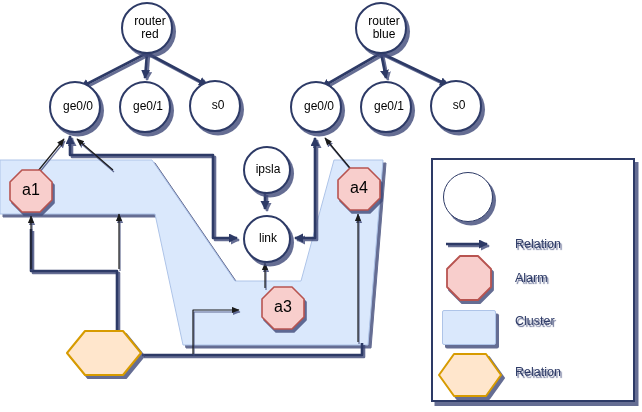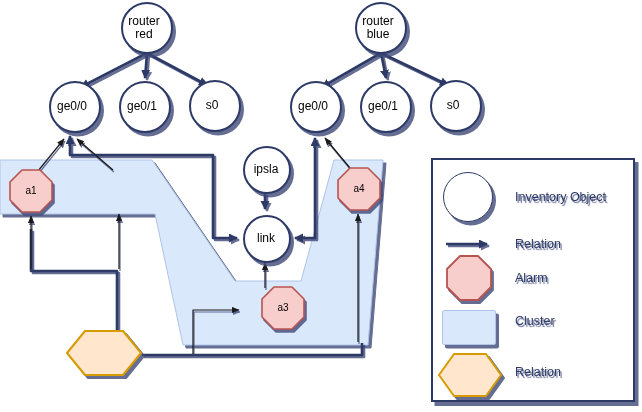--- a/index.html
+++ b/index.html
@@ -17,35 +17,35 @@
   .g-thick{filter:drop-shadow(2px 2.5px 0.5px var(--shadow));}
   .g-thin path{fill:none;stroke:var(--line-black);stroke-width:1.2;stroke-linejoin:round;}
   .g-thin{filter:drop-shadow(1.5px 2px 0.5px var(--shadow));}
   #ah-navy path{fill:var(--navy);}
   #ah-black path{fill:var(--line-black);}
   
   .circle{
     position:absolute;border-radius:50%;background:var(--node-fill);
     border:2px solid var(--navy);
     box-shadow:3px 3.5px 0 var(--shadow);
-    display:flex;align-items:center;justify-content:flex-start;
+    display:flex;align-items:center;justify-content:flex-end;
   }
   .r26{width:48px;height:48px;}
   .r24{width:44px;height:44px;}
   .clabel{display:block;width:42px;text-align:center;font-size:12px;line-height:1.12;color:#000;}
   
   .octa{position:absolute;width:44px;height:44px;}
   .octa svg{filter:drop-shadow(2.5px 3px 0.5px var(--shadow));}
   .octa polygon{fill:var(--alarm-fill);stroke:var(--alarm-stroke);stroke-width:1.6;stroke-linejoin:round;}
   .hexa{position:absolute;width:78px;height:48px;}
   .hexa svg{filter:drop-shadow(3px 3px 0.5px var(--shadow));}
   .hexa polygon{fill:var(--situation-fill);stroke:var(--situation-stroke);stroke-width:2;stroke-linejoin:round;}
   .nlabel{
     position:absolute;left:0;top:50%;width:100%;transform:translateY(-54%);
-    text-align:center;font-size:10px;color:#000;
+    text-align:center;font-size:16px;color:#000;
   }
   
   #legend{
     position:absolute;left:431px;top:158px;width:200px;height:240px;
     background:#fff;border:2.5px solid var(--navy);
     box-shadow:3.5px 4px 0 var(--shadow);
   }
   .lg-label{
     position:absolute;left:82px;font-size:12.5px;color:var(--navy);
     text-shadow:1.5px 2px 1px var(--shadow);white-space:nowrap;
@@ -165,21 +165,20 @@
     </div>
 
   <div class="hexa" style="left:65px;top:329px">
     <svg width="78" height="48" viewBox="0 0 78 48">
       <polygon points="20,2 58,2 76,24 58,46 20,46 2,24"></polygon>
       </svg>
     </div>
 
   <div id="legend">
     <div class="lg-circle"></div>
-    <span class="lg-label" style="top:30px">Inventory Object</span>
 
     <svg class="lg-arrow" width="56" height="16" viewBox="0 0 56 16">
       <path d="M3,8 L44,8" marker-end="url(#ah-navy)"></path>
       </svg>
     <span class="lg-label" style="top:77px">Relation</span>
 
     <div class="lg-octa">
       <svg width="46" height="46" viewBox="0 0 46 46">
         <polygon points="14,1 32,1 45,14 45,32 32,45 14,45 1,32 1,14"></polygon>
         </svg>

